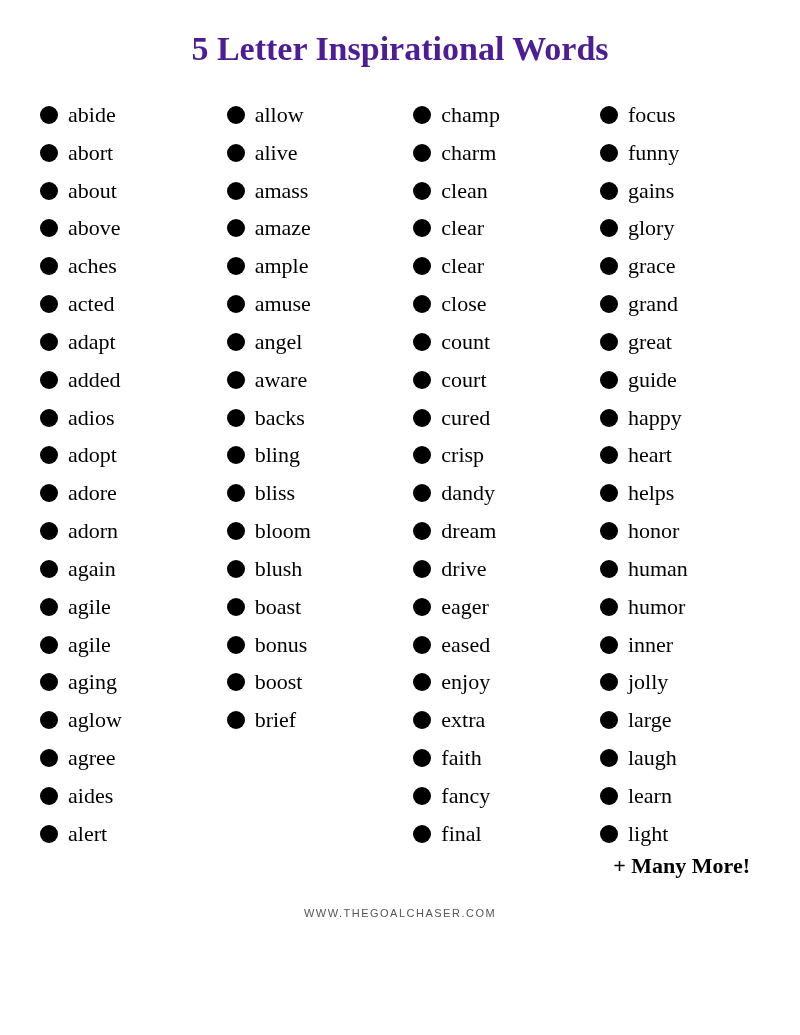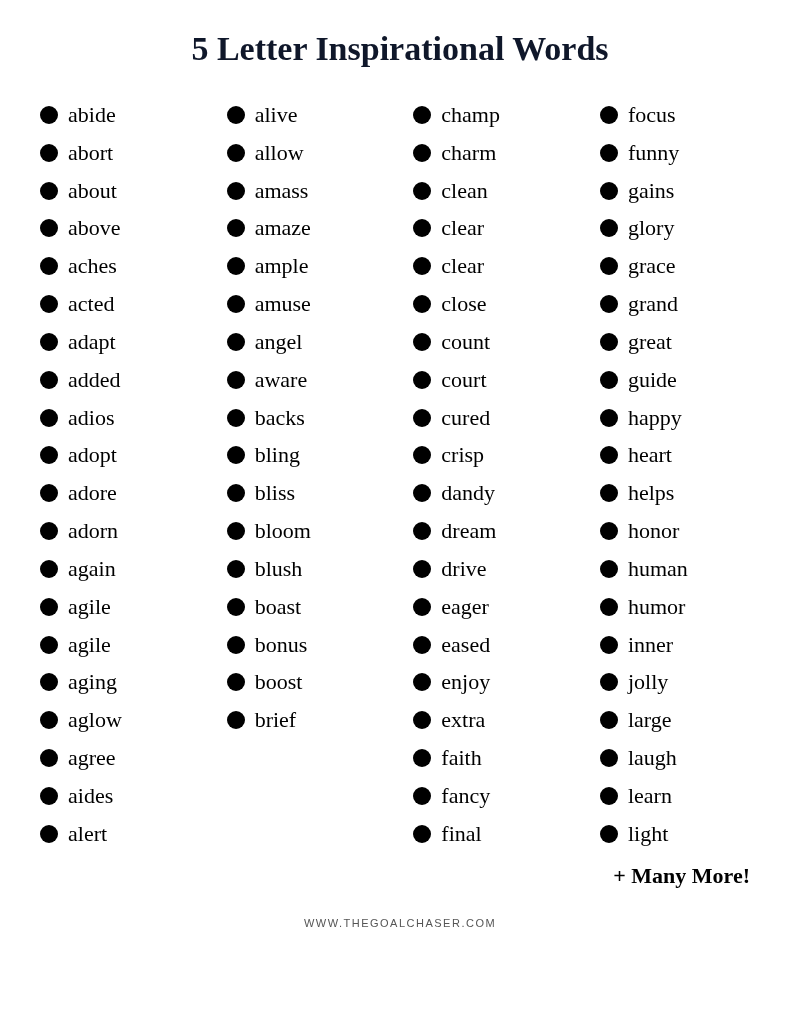--- a/index.html
+++ b/index.html
@@ -19,21 +19,21 @@
     .page-wrapper {
       width: 760px;
       padding: 30px 20px 20px 20px;
     }
     h1 {
       text-align: center;
       font-size: 34px;
       font-weight: 900;
       font-family: Georgia, serif;
       margin-bottom: 28px;
-      color: #0f172a;
+      color: #4c1d95;
     }
     .columns-container {
       display: flex;
       flex-direction: row;
       justify-content: space-between;
       align-items: flex-start;
       width: 100%;
     }
     .word-column {
       display: flex;
@@ -57,21 +57,21 @@
       border-radius: 50%;
       margin-right: 10px;
       flex-shrink: 0;
     }
     .more-text {
       text-align: right;
       font-size: 22px;
       font-weight: bold;
       font-family: Georgia, serif;
       color: #000;
-      margin-top: 10px;
+      margin-top: 0;
       padding-right: 10px;
     }
     .footer {
       text-align: center;
       font-size: 11px;
       letter-spacing: 1.5px;
       color: #555;
       margin-top: 28px;
       font-family: Arial, sans-serif;
     }
@@ -160,25 +160,25 @@
           <span>aides</span>
         </div>
         <div class="word-item">
           <span class="bullet"></span>
           <span>alert</span>
         </div>
       </div>
       <div class="word-column">
         <div class="word-item">
           <span class="bullet"></span>
+          <span>allow</span>
+        </div>
+        <div class="word-item">
+          <span class="bullet"></span>
           <span>alive</span>
-        </div>
-        <div class="word-item">
-          <span class="bullet"></span>
-          <span>allow</span>
         </div>
         <div class="word-item">
           <span class="bullet"></span>
           <span>amass</span>
         </div>
         <div class="word-item">
           <span class="bullet"></span>
           <span>amaze</span>
         </div>
         <div class="word-item">

